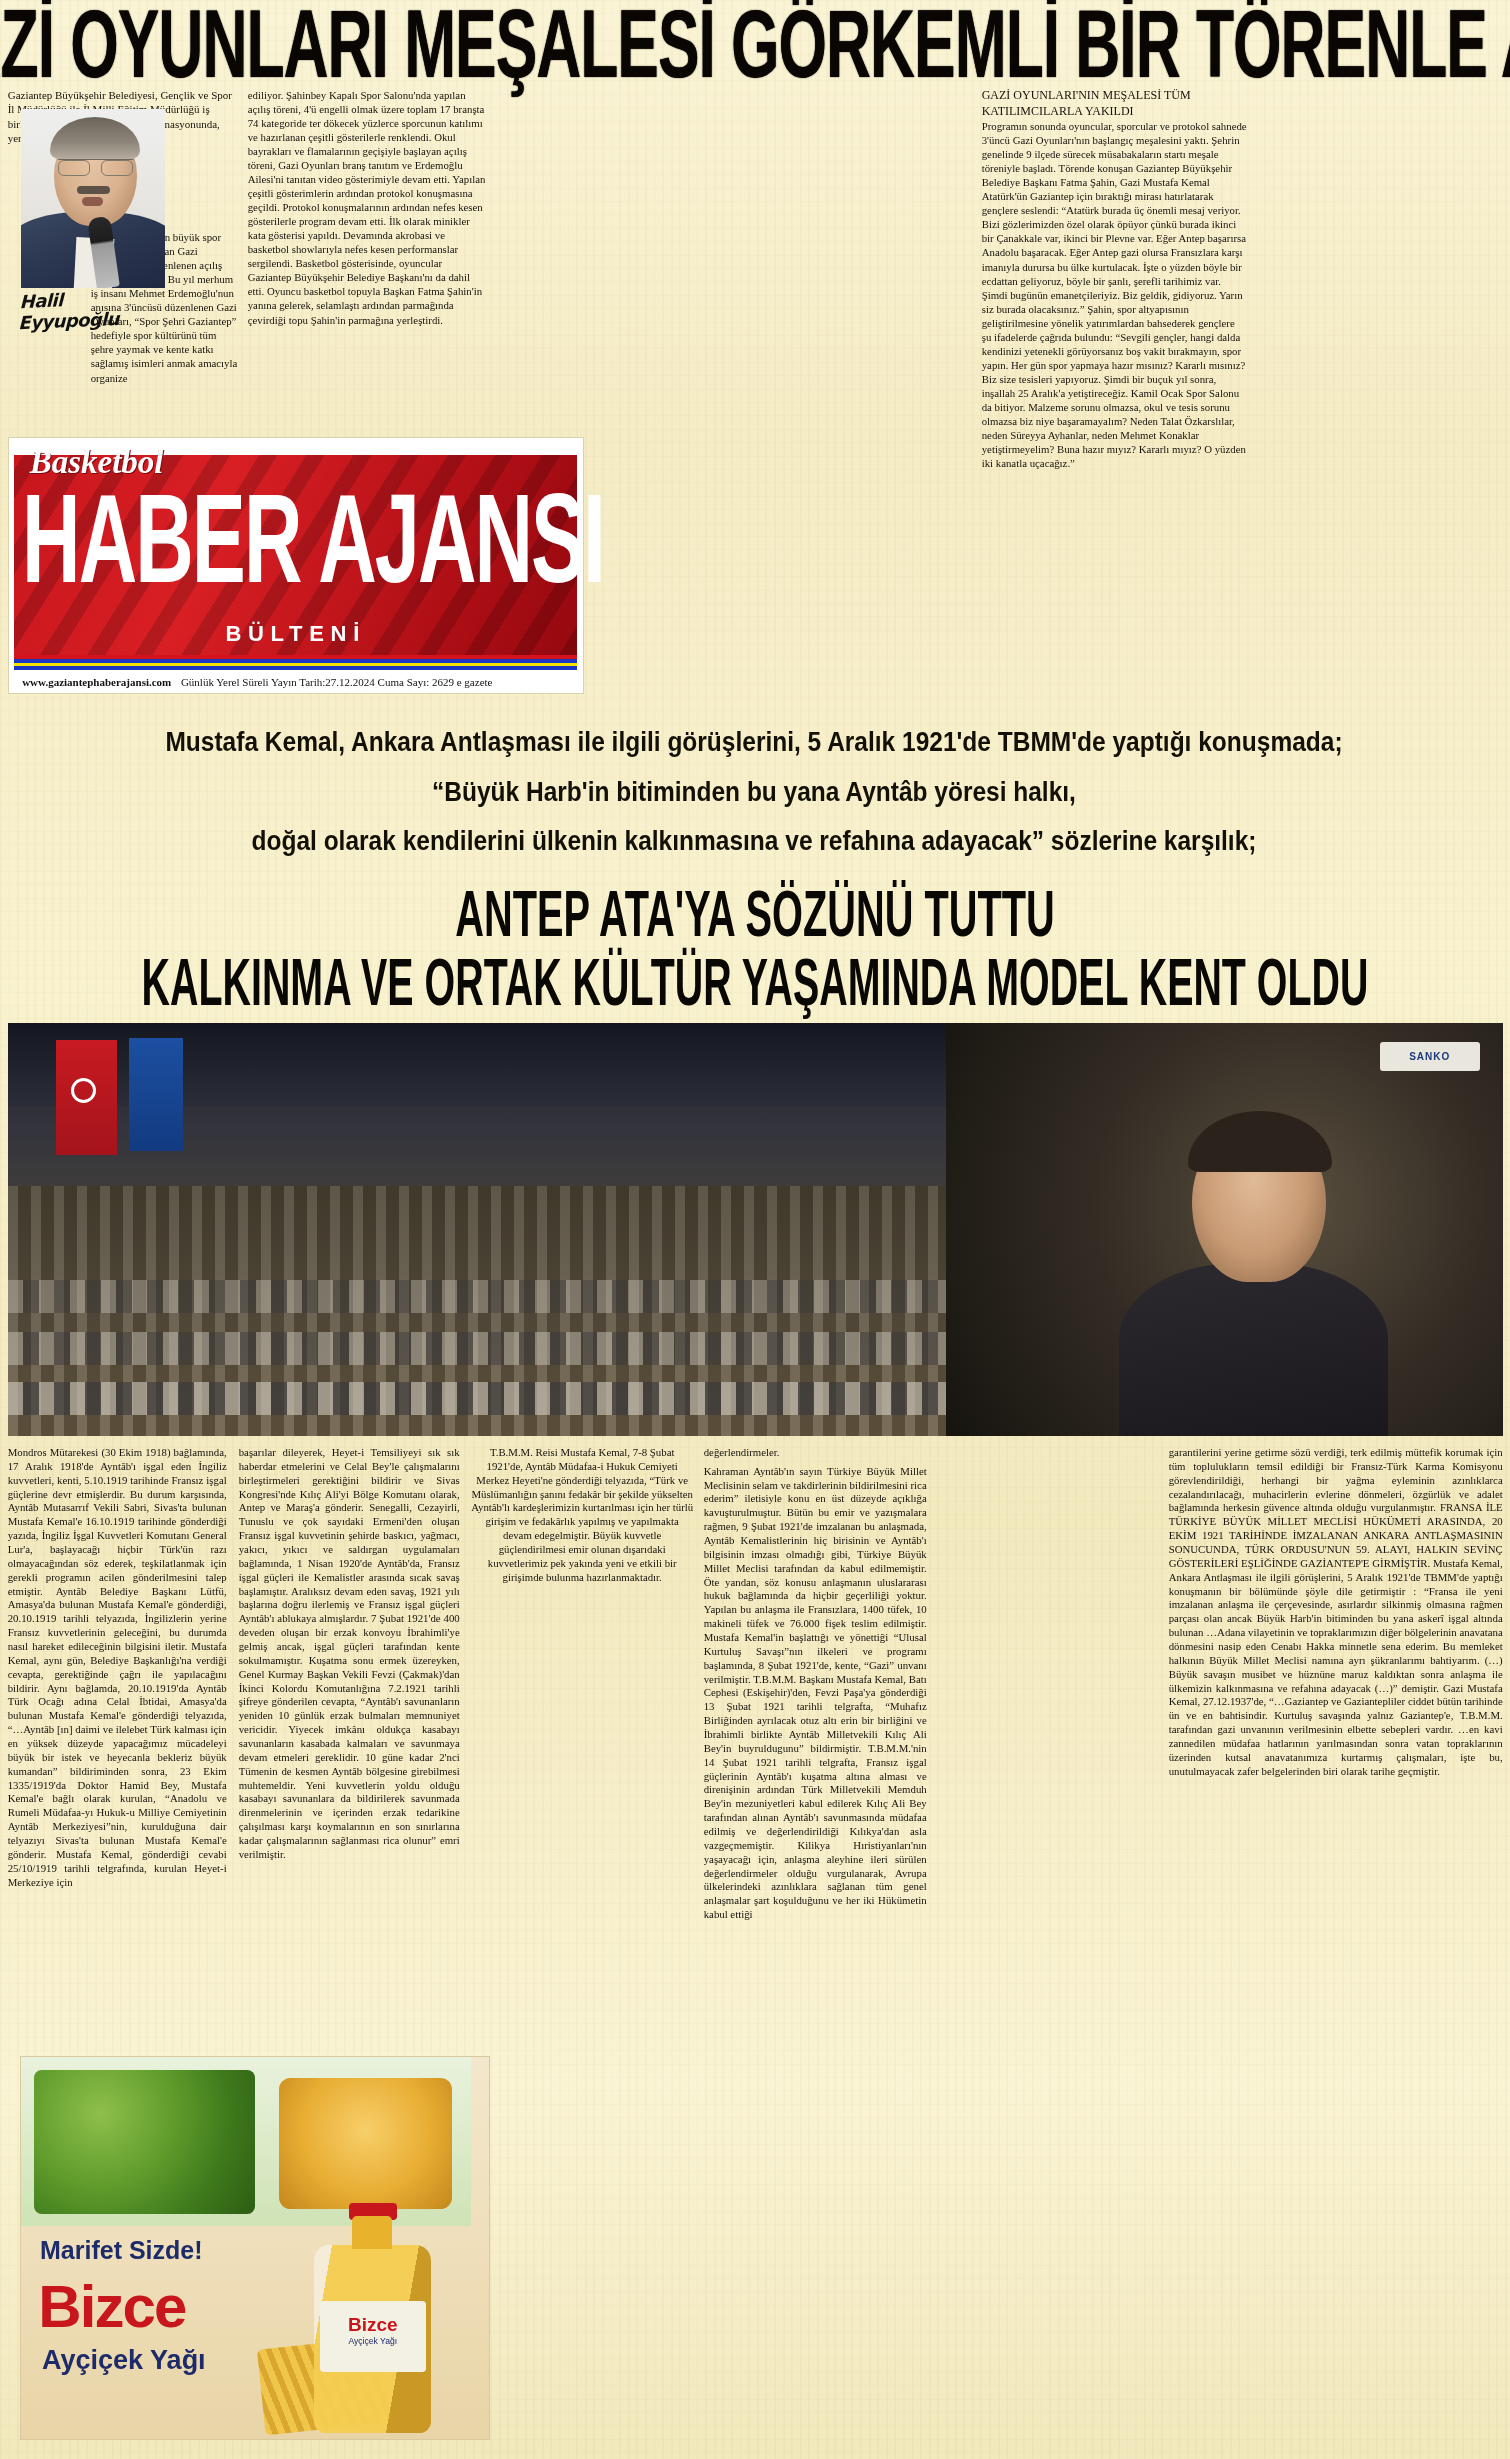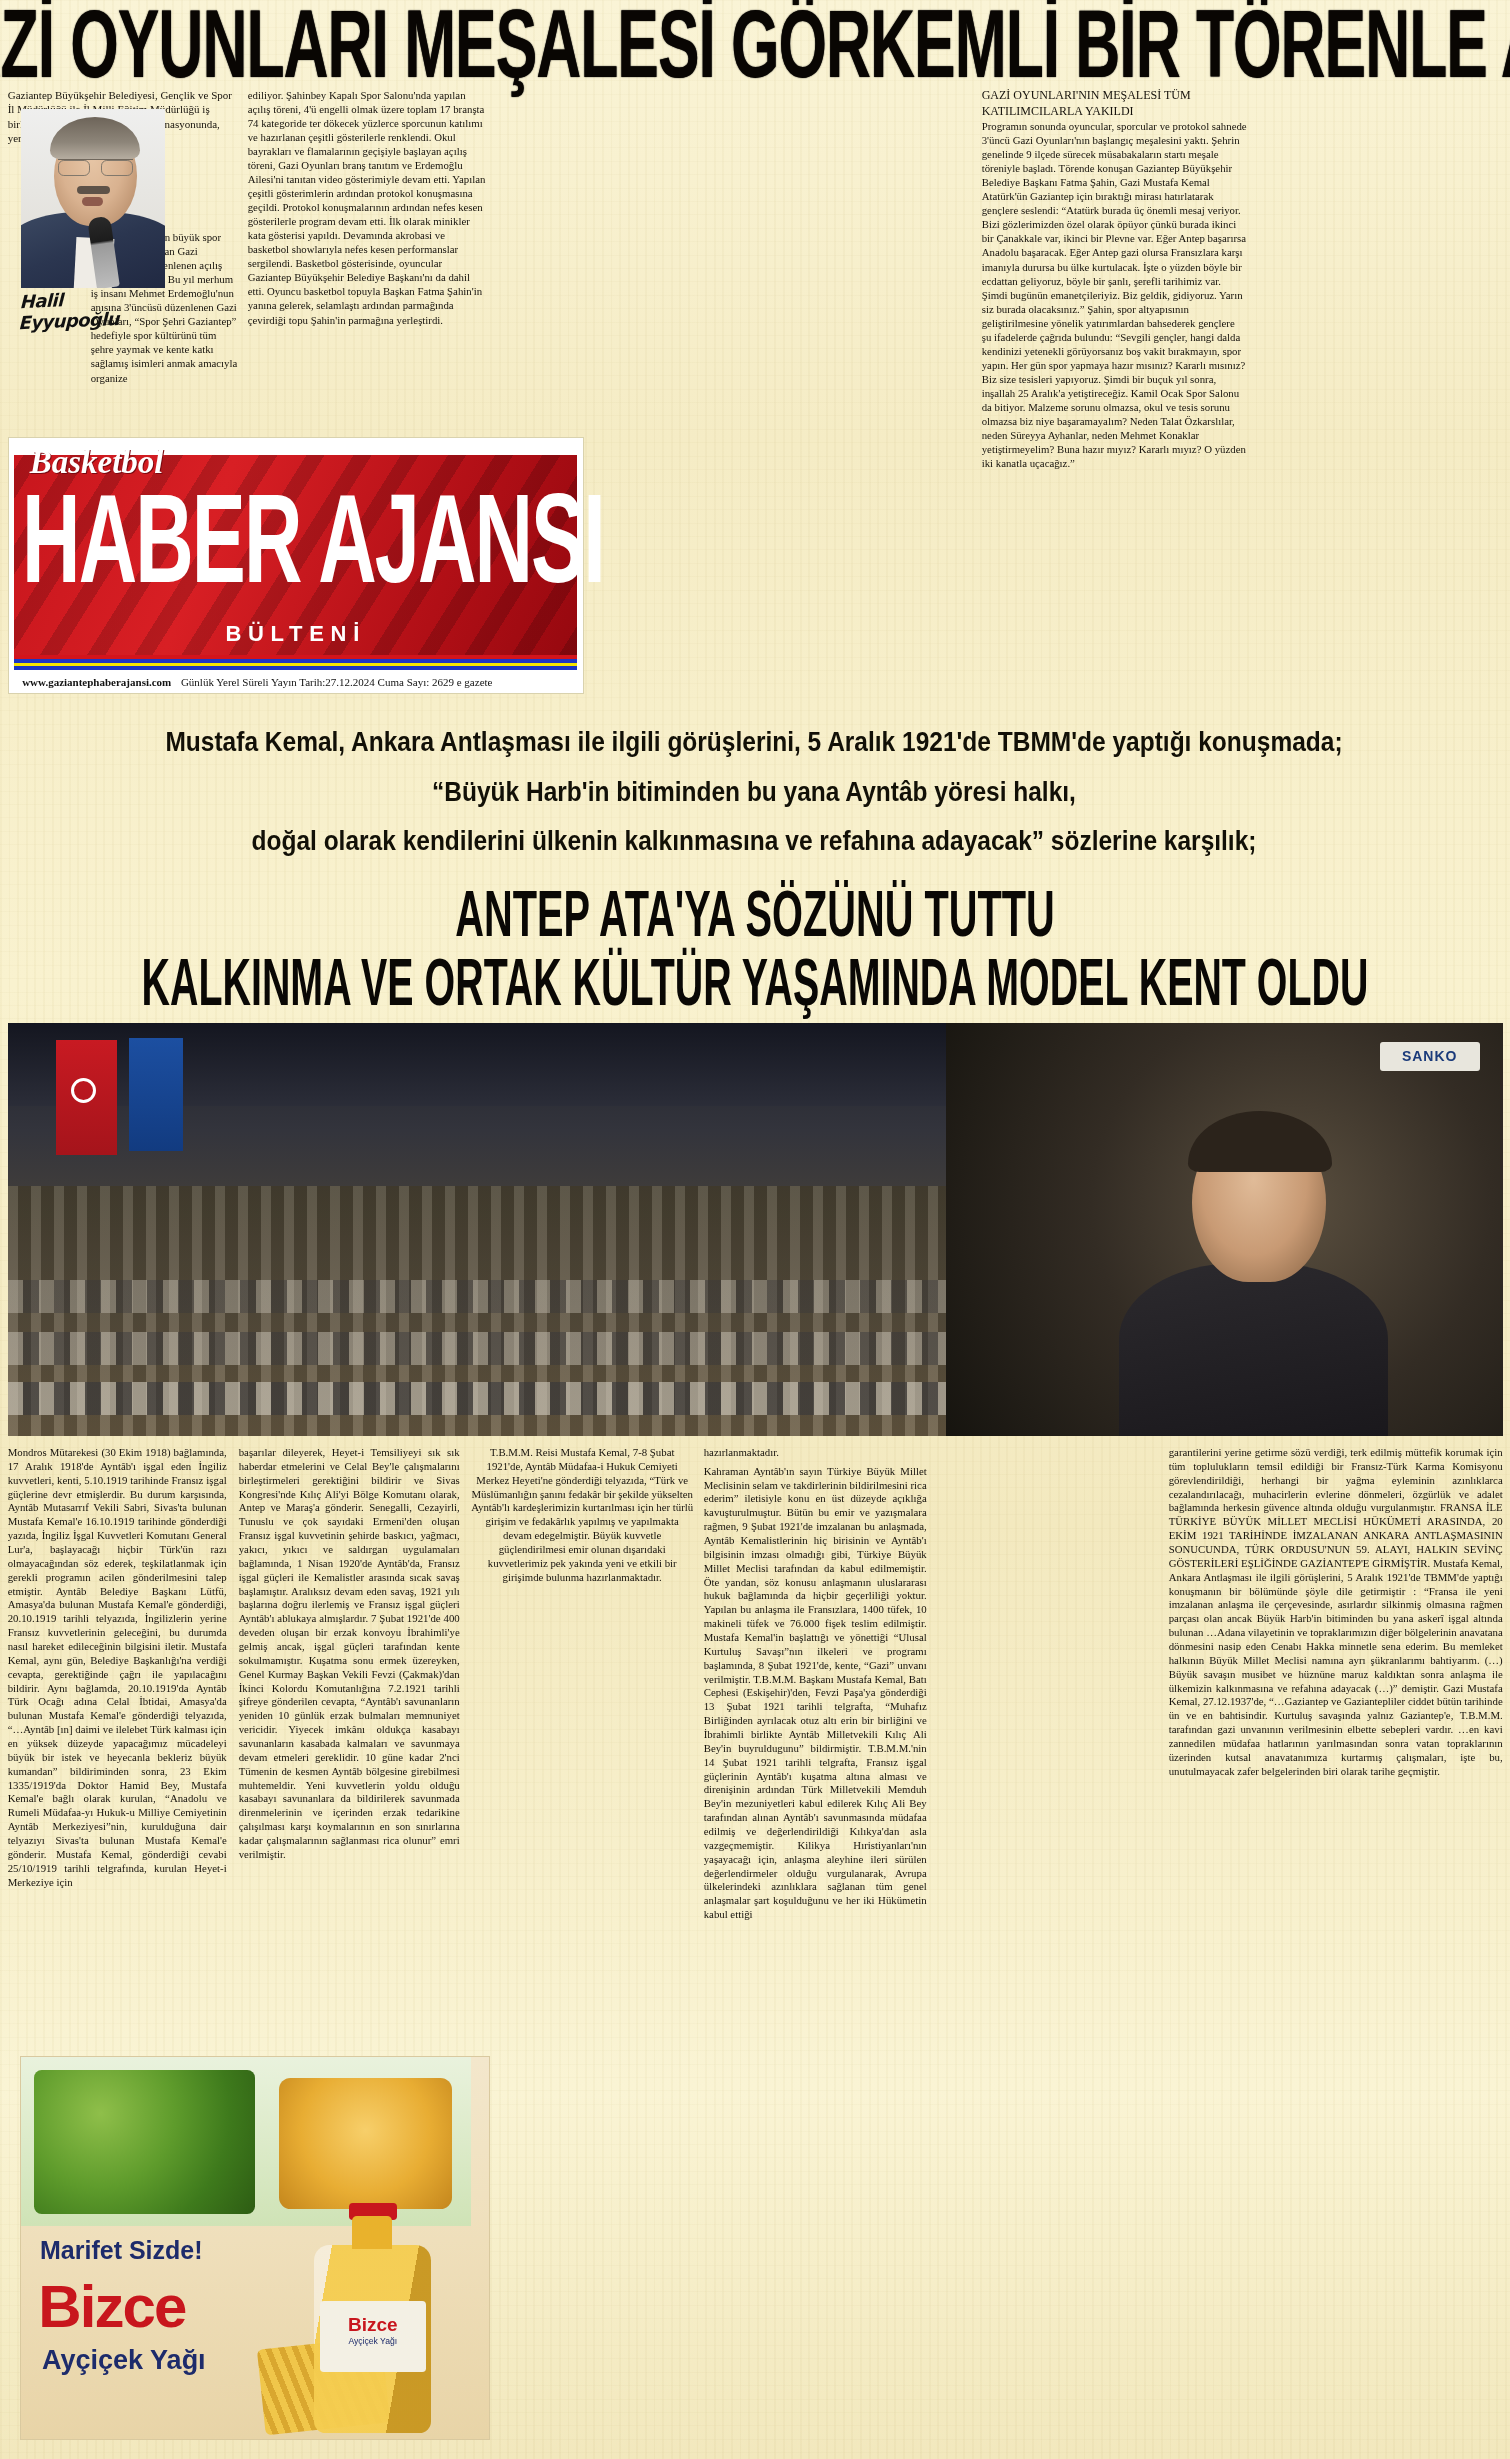--- a/index.html
+++ b/index.html
@@ -150,21 +150,21 @@
       repeating-linear-gradient(90deg, rgba(255,255,255,.10) 0 9.6px, rgba(0,0,0,.16) 9.6px 23px),
       linear-gradient(180deg,#4b4434 0%, #5c5240 48%, #6b5d45 100%);}
   .bp-row{position:absolute;left:0;width:941px;height:33px;background:repeating-linear-gradient(90deg,#d9d4c8 0 15.4px, #33343a 15.4px 31px);opacity:.55;}
   .bp-right{position:absolute;right:0;top:0;width:557px;height:413px;background:
       radial-gradient(circle at 62% 44%, #5a4f3f 0%, #332c24 48%, #16140f 100%);}
   .bp-speaker-head{position:absolute;right:177px;top:100px;width:134px;height:159px;border-radius:46% 46% 42% 42%/50% 50% 50% 50%;
       background:radial-gradient(ellipse at 46% 36%, #e0bb98 0%, #c89a74 52%, #8d6848 92%);}
   .bp-speaker-hair{position:absolute;right:171px;top:88px;width:144px;height:61px;border-radius:50% 50% 8% 8%/86% 86% 14% 14%;background:#2b231b;}
   .bp-speaker-body{position:absolute;right:115px;bottom:0;width:269px;height:173px;border-radius:44% 44% 0 0/44% 44% 0 0;background:linear-gradient(170deg,#2c2a2e 0%,#1a181c 100%);}
   .bp-logo{position:absolute;right:23px;top:19px;width:100px;height:29px;background:#e8e6dd;border-radius:2.9px;}
-  .bp-logo span{display:block;text-align:center;line-height:29px;font-family:"Liberation Sans",sans-serif;font-weight:700;font-size:14px;color:#1a3a7a;letter-spacing:1px;}
+  .bp-logo span{display:block;text-align:center;line-height:29px;font-family:"Liberation Sans",sans-serif;font-weight:700;font-size:10px;color:#1a3a7a;letter-spacing:1px;}
 
   
   .lower{ position:absolute; left:7.7px; top:1446px; width:1495px; height:1009px; z-index:4; }
   .lcol{ position:absolute; top:0; font-size:10.8px; line-height:1.285; color:#16120c; text-align:justify; }
   .l1{ left:0;     width:219px; }
   .l2{ left:231px; width:221px; }
   .l3{ left:463px; width:223px; }
   .l4{ left:696px; width:223px; }
   .l5{ left:928px; width:223px; }
   .l6{ left:1161px;width:334px; }
@@ -316,21 +316,21 @@
     <div class="lcol l2">
       <p>başarılar dileyerek, Heyet-i Temsiliyeyi sık sık haberdar etmelerini ve Celal Bey'le çalışmalarını birleştirmeleri gerektiğini bildirir ve Sivas Kongresi'nde Kılıç Ali'yi Bölge Komutanı olarak, Antep ve Maraş'a gönderir.
 Senegalli, Cezayirli, Tunuslu ve çok sayıdaki Ermeni'den oluşan Fransız işgal kuvvetinin şehirde baskıcı, yağmacı, yakıcı, yıkıcı ve saldırgan uygulamaları bağlamında, 1 Nisan 1920'de Ayntâb'da, Fransız işgal güçleri ile Kemalistler arasında sıcak savaş başlamıştır.
 Aralıksız devam eden savaş, 1921 yılı başlarına doğru ilerlemiş ve Fransız işgal güçleri Ayntâb'ı ablukaya almışlardır. 7 Şubat 1921'de 400 deveden oluşan bir erzak konvoyu İbrahimli'ye gelmiş ancak, işgal güçleri tarafından kente sokulmamıştır.
 Kuşatma sonu ermek üzereyken, Genel Kurmay Başkan Vekili Fevzi (Çakmak)'dan İkinci Kolordu Komutanlığına 7.2.1921 tarihli şifreye gönderilen cevapta, “Ayntâb'ı savunanların yeniden 10 günlük erzak bulmaları memnuniyet vericidir. Yiyecek imkânı oldukça kasabayı savunanların kasabada kalmaları ve savunmaya devam etmeleri gereklidir. 10 güne kadar 2'nci Tümenin de kesmen Ayntâb bölgesine girebilmesi muhtemeldir. Yeni kuvvetlerin yoldu olduğu kasabayı savunanlara da bildirilerek savunmada direnmelerinin ve içerinden erzak tedarikine çalışılması karşı koymalarının en son sınırlarına kadar çalışmalarının sağlanması rica olunur” emri verilmiştir.</p>
     </div>
     <div class="lcol l3">
       <p class="ctr">T.B.M.M. Reisi Mustafa Kemal, 7-8 Şubat 1921'de, Ayntâb Müdafaa-i Hukuk Cemiyeti Merkez Heyeti'ne gönderdiği telyazıda, “Türk ve Müslümanlığın şanını fedakâr bir şekilde yükselten Ayntâb'lı kardeşlerimizin kurtarılması için her türlü girişim ve fedakârlık yapılmış ve yapılmakta devam edegelmiştir. Büyük kuvvetle güçlendirilmesi emir olunan dışarıdaki kuvvetlerimiz pek yakında yeni ve etkili bir girişimde bulunma hazırlanmaktadır.</p>
     </div>
     <div class="lcol l4">
-      <p>hazırlanmaktadır.</p>
+      <p>değerlendirmeler.</p>
       <p>Kahraman Ayntâb'ın sayın Türkiye Büyük Millet Meclisinin selam ve takdirlerinin bildirilmesini rica ederim” iletisiyle konu en üst düzeyde açıklığa kavuşturulmuştur.
 Bütün bu emir ve yazışmalara rağmen, 9 Şubat 1921'de imzalanan bu anlaşmada, Ayntâb Kemalistlerinin hiç birisinin ve Ayntâb'ı bilgisinin imzası olmadığı gibi, Türkiye Büyük Millet Meclisi tarafından da kabul edilmemiştir. Öte yandan, söz konusu anlaşmanın uluslararası hukuk bağlamında da hiçbir geçerliliği yoktur. Yapılan bu anlaşma ile Fransızlara, 1400 tüfek, 10 makineli tüfek ve 76.000 fişek teslim edilmiştir. Mustafa Kemal'in başlattığı ve yönettiği “Ulusal Kurtuluş Savaşı”nın ilkeleri ve programı başlamında, 8 Şubat 1921'de, kente, “Gazi” unvanı verilmiştir.
 T.B.M.M. Başkanı Mustafa Kemal, Batı Cephesi (Eskişehir)'den, Fevzi Paşa'ya gönderdiği 13 Şubat 1921 tarihli telgrafta, “Muhafız Birliğinden ayrılacak otuz altı erin bir birliğini ve İbrahimli birlikte Ayntâb Milletvekili Kılıç Ali Bey'in buyruldugunu” bildirmiştir. T.B.M.M.'nin 14 Şubat 1921 tarihli telgrafta, Fransız işgal güçlerinin Ayntâb'ı kuşatma altına alması ve direnişinin ardından Türk Milletvekili Memduh Bey'in mezuniyetleri kabul edilerek Kılıç Ali Bey tarafından alınan Ayntâb'ı savunmasında müdafaa edilmiş ve değerlendirildiği Kılıkya'dan asla  vazgeçmemiştir. Kilikya Hıristiyanları'nın yaşayacağı için, anlaşma aleyhine ileri sürülen değerlendirmeler olduğu vurgulanarak, Avrupa ülkelerindeki azınlıklara sağlanan tüm genel anlaşmalar şart koşulduğunu ve her iki Hükümetin kabul ettiği</p>
     </div>
     <div class="lcol l5">
       <p style="visibility:hidden;height:0;overflow:hidden">Kahraman Ayntâb'ın sayın Türkiye Büyük Millet Meclisinin selam ve takdirlerinin bildirilmesini rica ederim” iletisiyle konu en üst düzeyde açıklığa kavuşturulmuştur.
 Bütün bu emir ve yazışmalara rağmen, 9 Şubat 1921'de imzalanan bu anlaşmada, Ayntâb Kemalistlerinin hiç birisinin ve Ayntâb'ı bilgisinin imzası olmadığı gibi, Türkiye Büyük Millet Meclisi tarafından da kabul edilmemiştir. Öte yandan, söz konusu anlaşmanın uluslararası hukuk bağlamında da hiçbir geçerliliği yoktur. Yapılan bu anlaşma ile Fransızlara, 1400 tüfek, 10 makineli tüfek ve 76.000 fişek teslim edilmiştir. Mustafa Kemal'in başlattığı ve yönettiği “Ulusal Kurtuluş Savaşı”nın ilkeleri ve programı başlamında, 8 Şubat 1921'de, kente, “Gazi” unvanı verilmiştir.
 T.B.M.M. Başkanı Mustafa Kemal, Batı Cephesi (Eskişehir)'den, Fevzi Paşa'ya gönderdiği 13 Şubat 1921 tarihli telgrafta, “Muhafız Birliğinden ayrılacak otuz altı erin bir birliğini ve İbrahimli birlikte Ayntâb Milletvekili Kılıç Ali Bey'in buyruldugunu” bildirmiştir. T.B.M.M.'nin 14 Şubat 1921 tarihli telgrafta, Fransız işgal güçlerinin Ayntâb'ı kuşatma altına alması ve direnişinin ardından Türk Milletvekili Memduh Bey'in mezuniyetleri kabul edilerek Kılıç Ali Bey tarafından alınan Ayntâb'ı savunmasında müdafaa edilmiş ve değerlendirildiği Kılıkya'dan asla  vazgeçmemiştir. Kilikya Hıristiyanları'nın yaşayacağı için, anlaşma aleyhine ileri sürülen değerlendirmeler olduğu vurgulanarak, Avrupa ülkelerindeki azınlıklara sağlanan tüm genel anlaşmalar şart koşulduğunu ve her iki Hükümetin kabul ettiği</p>
     </div>
     <div class="lcol l6">

